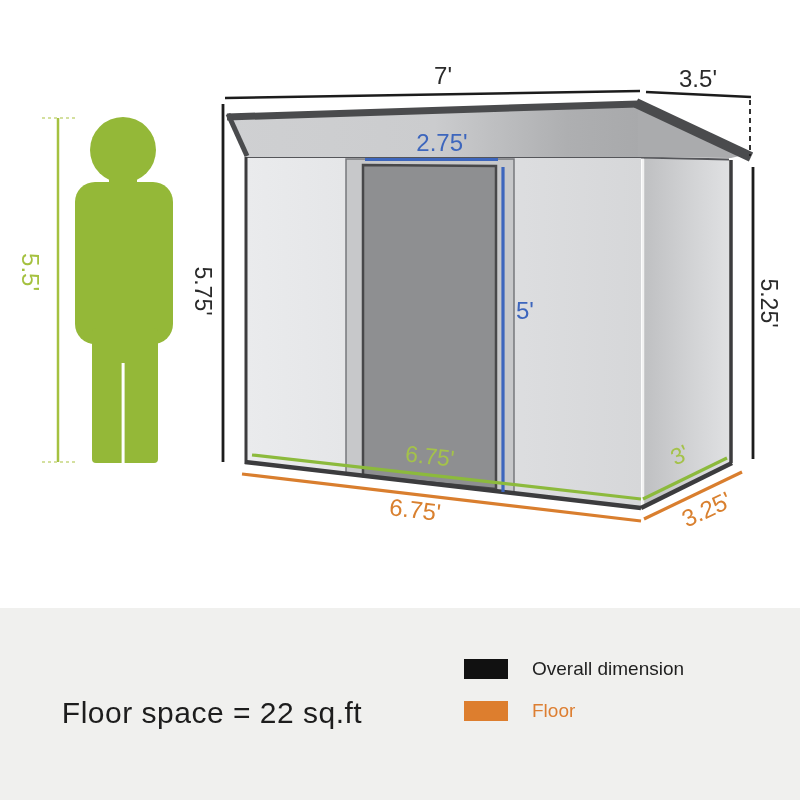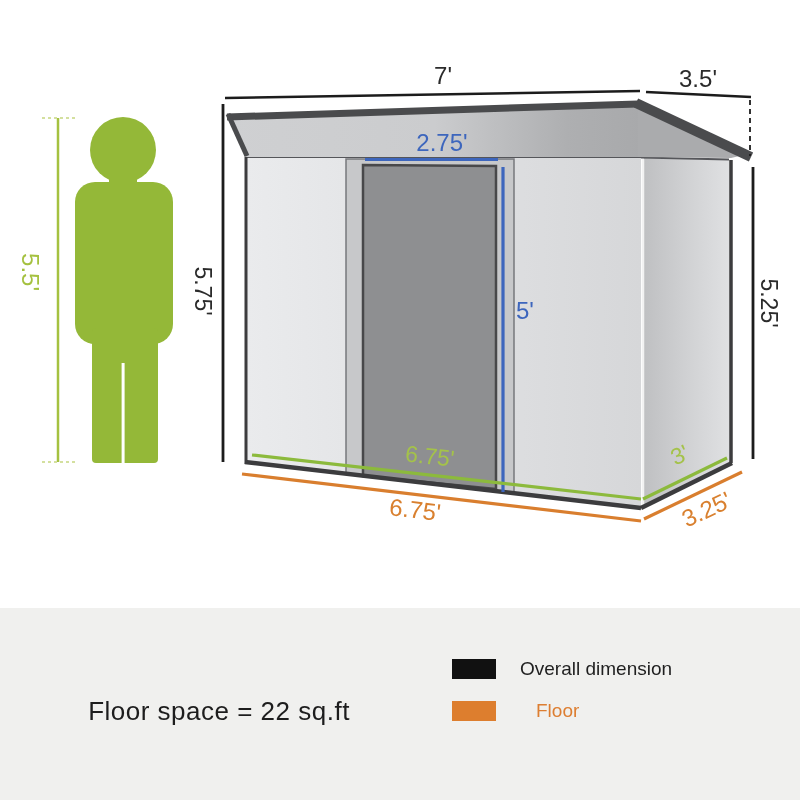--- a/index.html
+++ b/index.html
@@ -12,29 +12,29 @@
   .dim-label{fill:#2b2b2b;font-size:24px;}
   .dim-label-rot{fill:#2b2b2b;font-size:23px;}
   .blue-label{fill:#3d66bd;font-size:24px;}
   .green-label{fill:#a4c24a;font-size:23px;}
   .orange-label{fill:#d9802f;font-size:24px;}
   .person-label{fill:#a5c140;font-size:24px;}
   .footer{
     position:absolute;left:0;top:608px;width:800px;height:192px;background:#f0f0ee;
   }
   .floorspace{
-    position:absolute;left:19px;top:88px;width:400px;text-align:center;
-    font-size:26px;color:#1d1d1d;letter-spacing:0.5px;
+    position:absolute;left:12px;top:88px;width:400px;text-align:center;
+    font-size:30px;color:#1d1d1d;letter-spacing:0.5px;
   }
-  .legend{position:absolute;left:452px;top:50px;}
+  .legend{position:absolute;left:464px;top:50px;}
   .legend-row{display:flex;align-items:center;margin-bottom:21px;height:21px;}
   .swatch{width:44px;height:20px;margin-right:24px;flex:0 0 auto;}
   .legend-label{font-size:19px;line-height:21px;white-space:nowrap;}
   .legend-label.l0{color:#1f1f1f;}
-  .legend-label.l1{color:#dd7e31;margin-left:16px;}
+  .legend-label.l1{color:#dd7e31;}
   .legend-label.l2{color:#8cb43a;}
 </style>
 </head>
 <body>
 
 <div class="stage">
 
   <svg width="800" height="608" viewBox="0 0 800 608">
     <defs>
       <linearGradient id="fw" x1="246" y1="0" x2="641" y2="0" gradientUnits="userSpaceOnUse">

